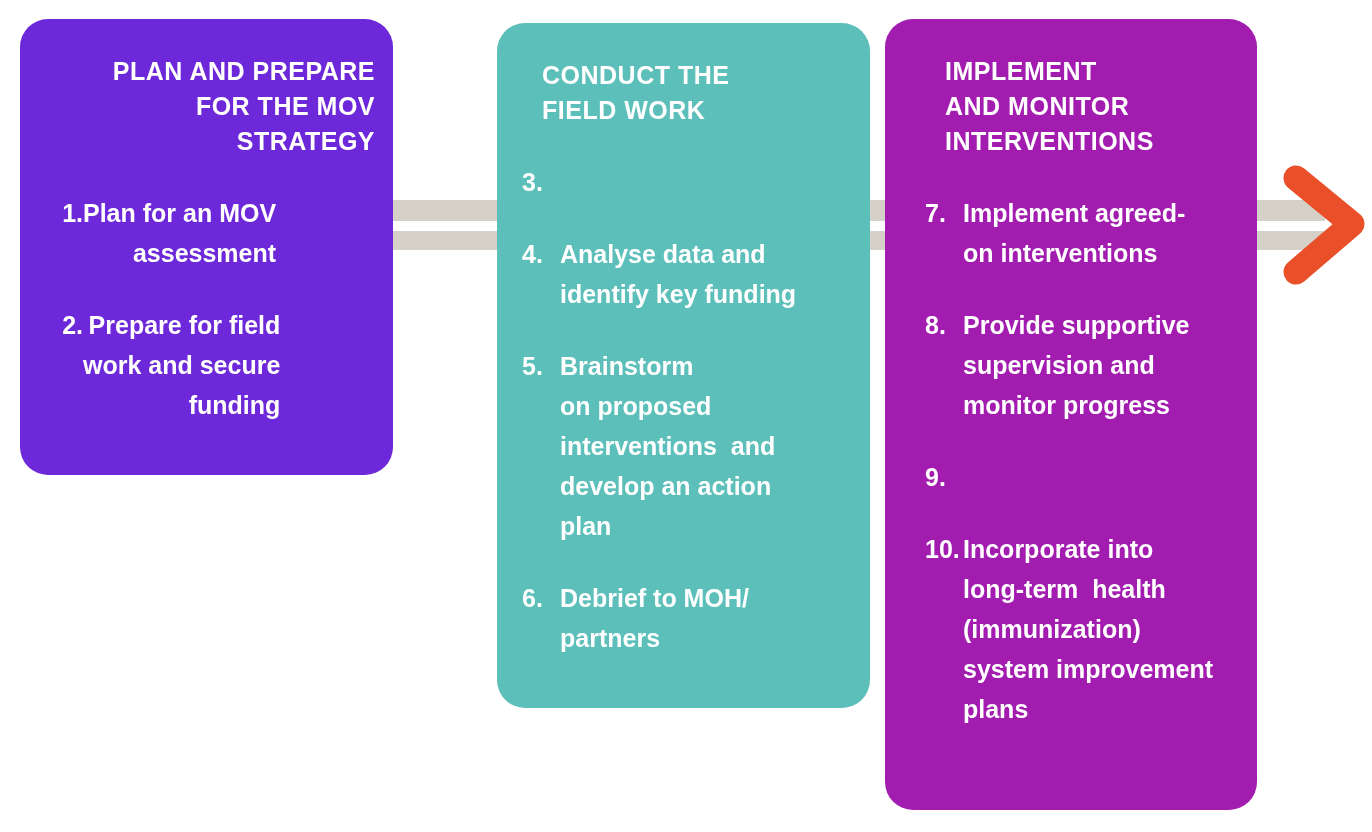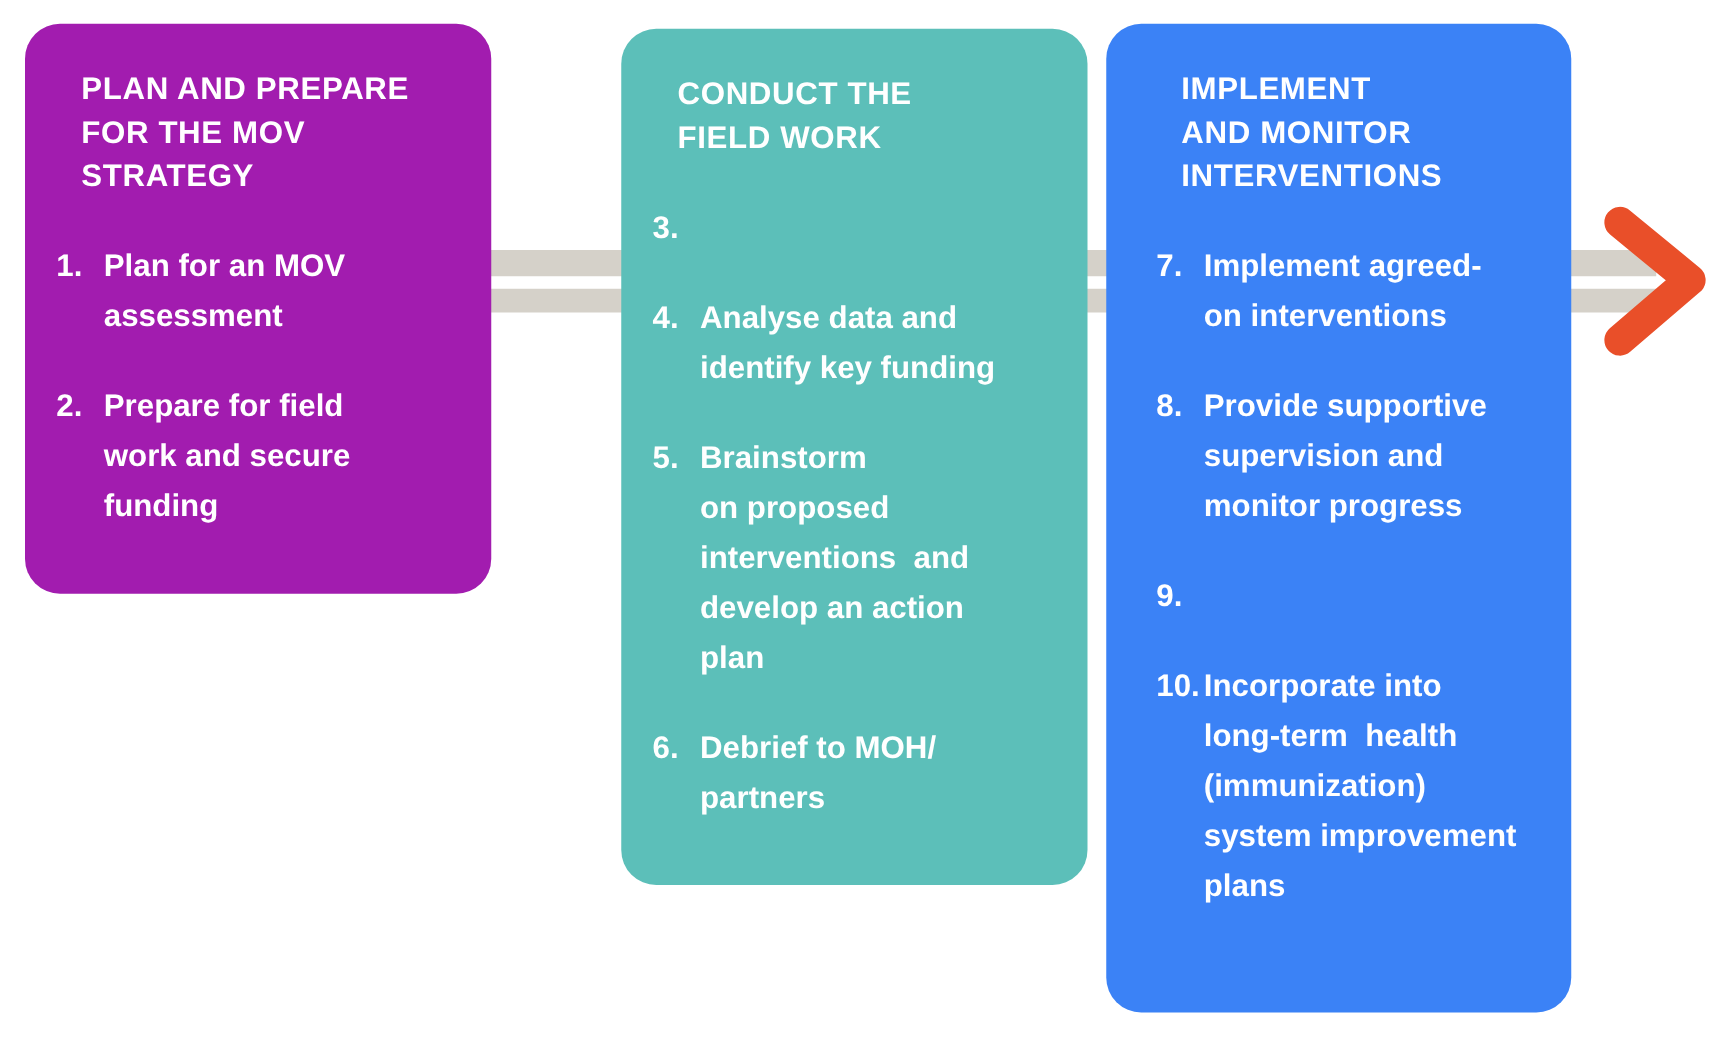--- a/index.html
+++ b/index.html
@@ -55,21 +55,21 @@
   }
 </style>
 </head>
 <body>
 
 <div class="canvas">
 
   <div class="band band-top" style="background-color: rgb(213, 209, 201);"></div>
   <div class="band band-bottom" style="background-color: rgb(213, 209, 201);"></div>
 
-  <div class="stage stage-1" style="background-color: #a21caf;">
+  <div class="stage stage-1" style="background-color: #6d28d9; text-align: right;">
     <h2 class="stage-title">PLAN AND PREPARE
 FOR THE MOV
 STRATEGY</h2>
     <div class="step">
       <span class="step-num">1.</span>
       <span class="step-txt">Plan for an MOV
 assessment</span>
     </div>
     <div class="step">
       <span class="step-num">2.</span>
@@ -98,21 +98,21 @@
 develop an action
 plan</span>
     </div>
     <div class="step">
       <span class="step-num">6.</span>
       <span class="step-txt">Debrief to MOH/
 partners</span>
     </div>
   </div>
 
-  <div class="stage stage-3" style="background-color: #3b82f6; padding-left: 40px;">
+  <div class="stage stage-3" style="background-color: #a21caf; padding-left: 40px;">
     <h2 class="stage-title">IMPLEMENT
 AND MONITOR
 INTERVENTIONS</h2>
     <div class="step">
       <span class="step-num">7.</span>
       <span class="step-txt">Implement agreed-
 on interventions</span>
     </div>
     <div class="step">
       <span class="step-num">8.</span>

